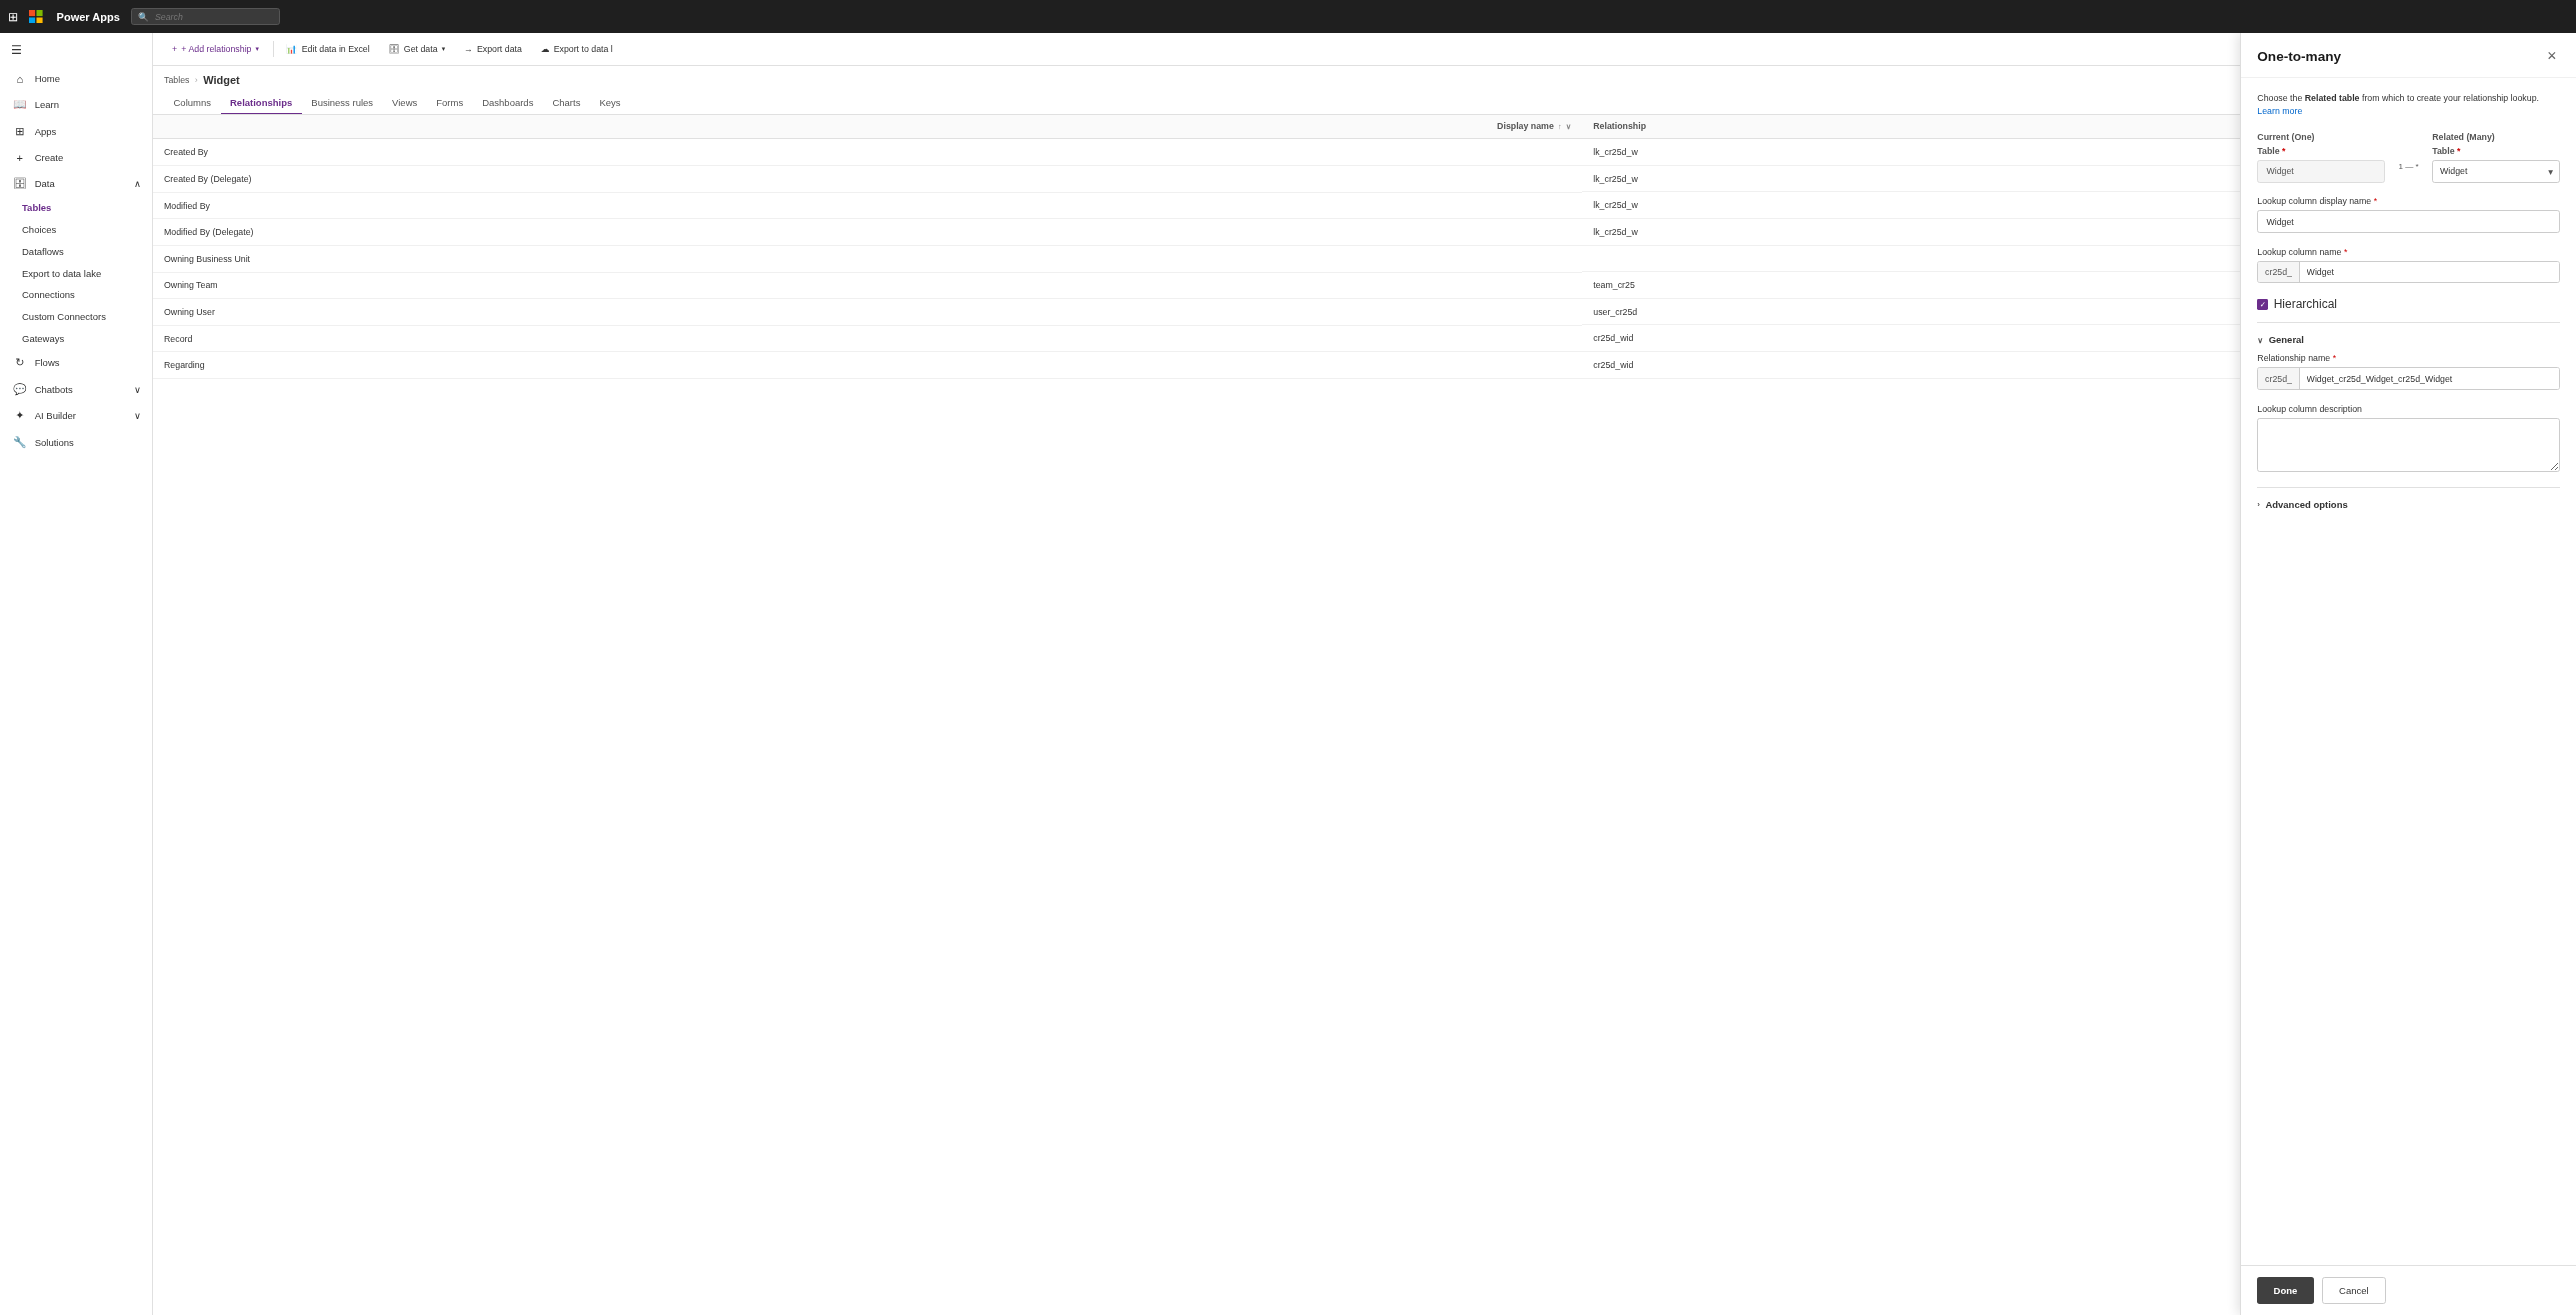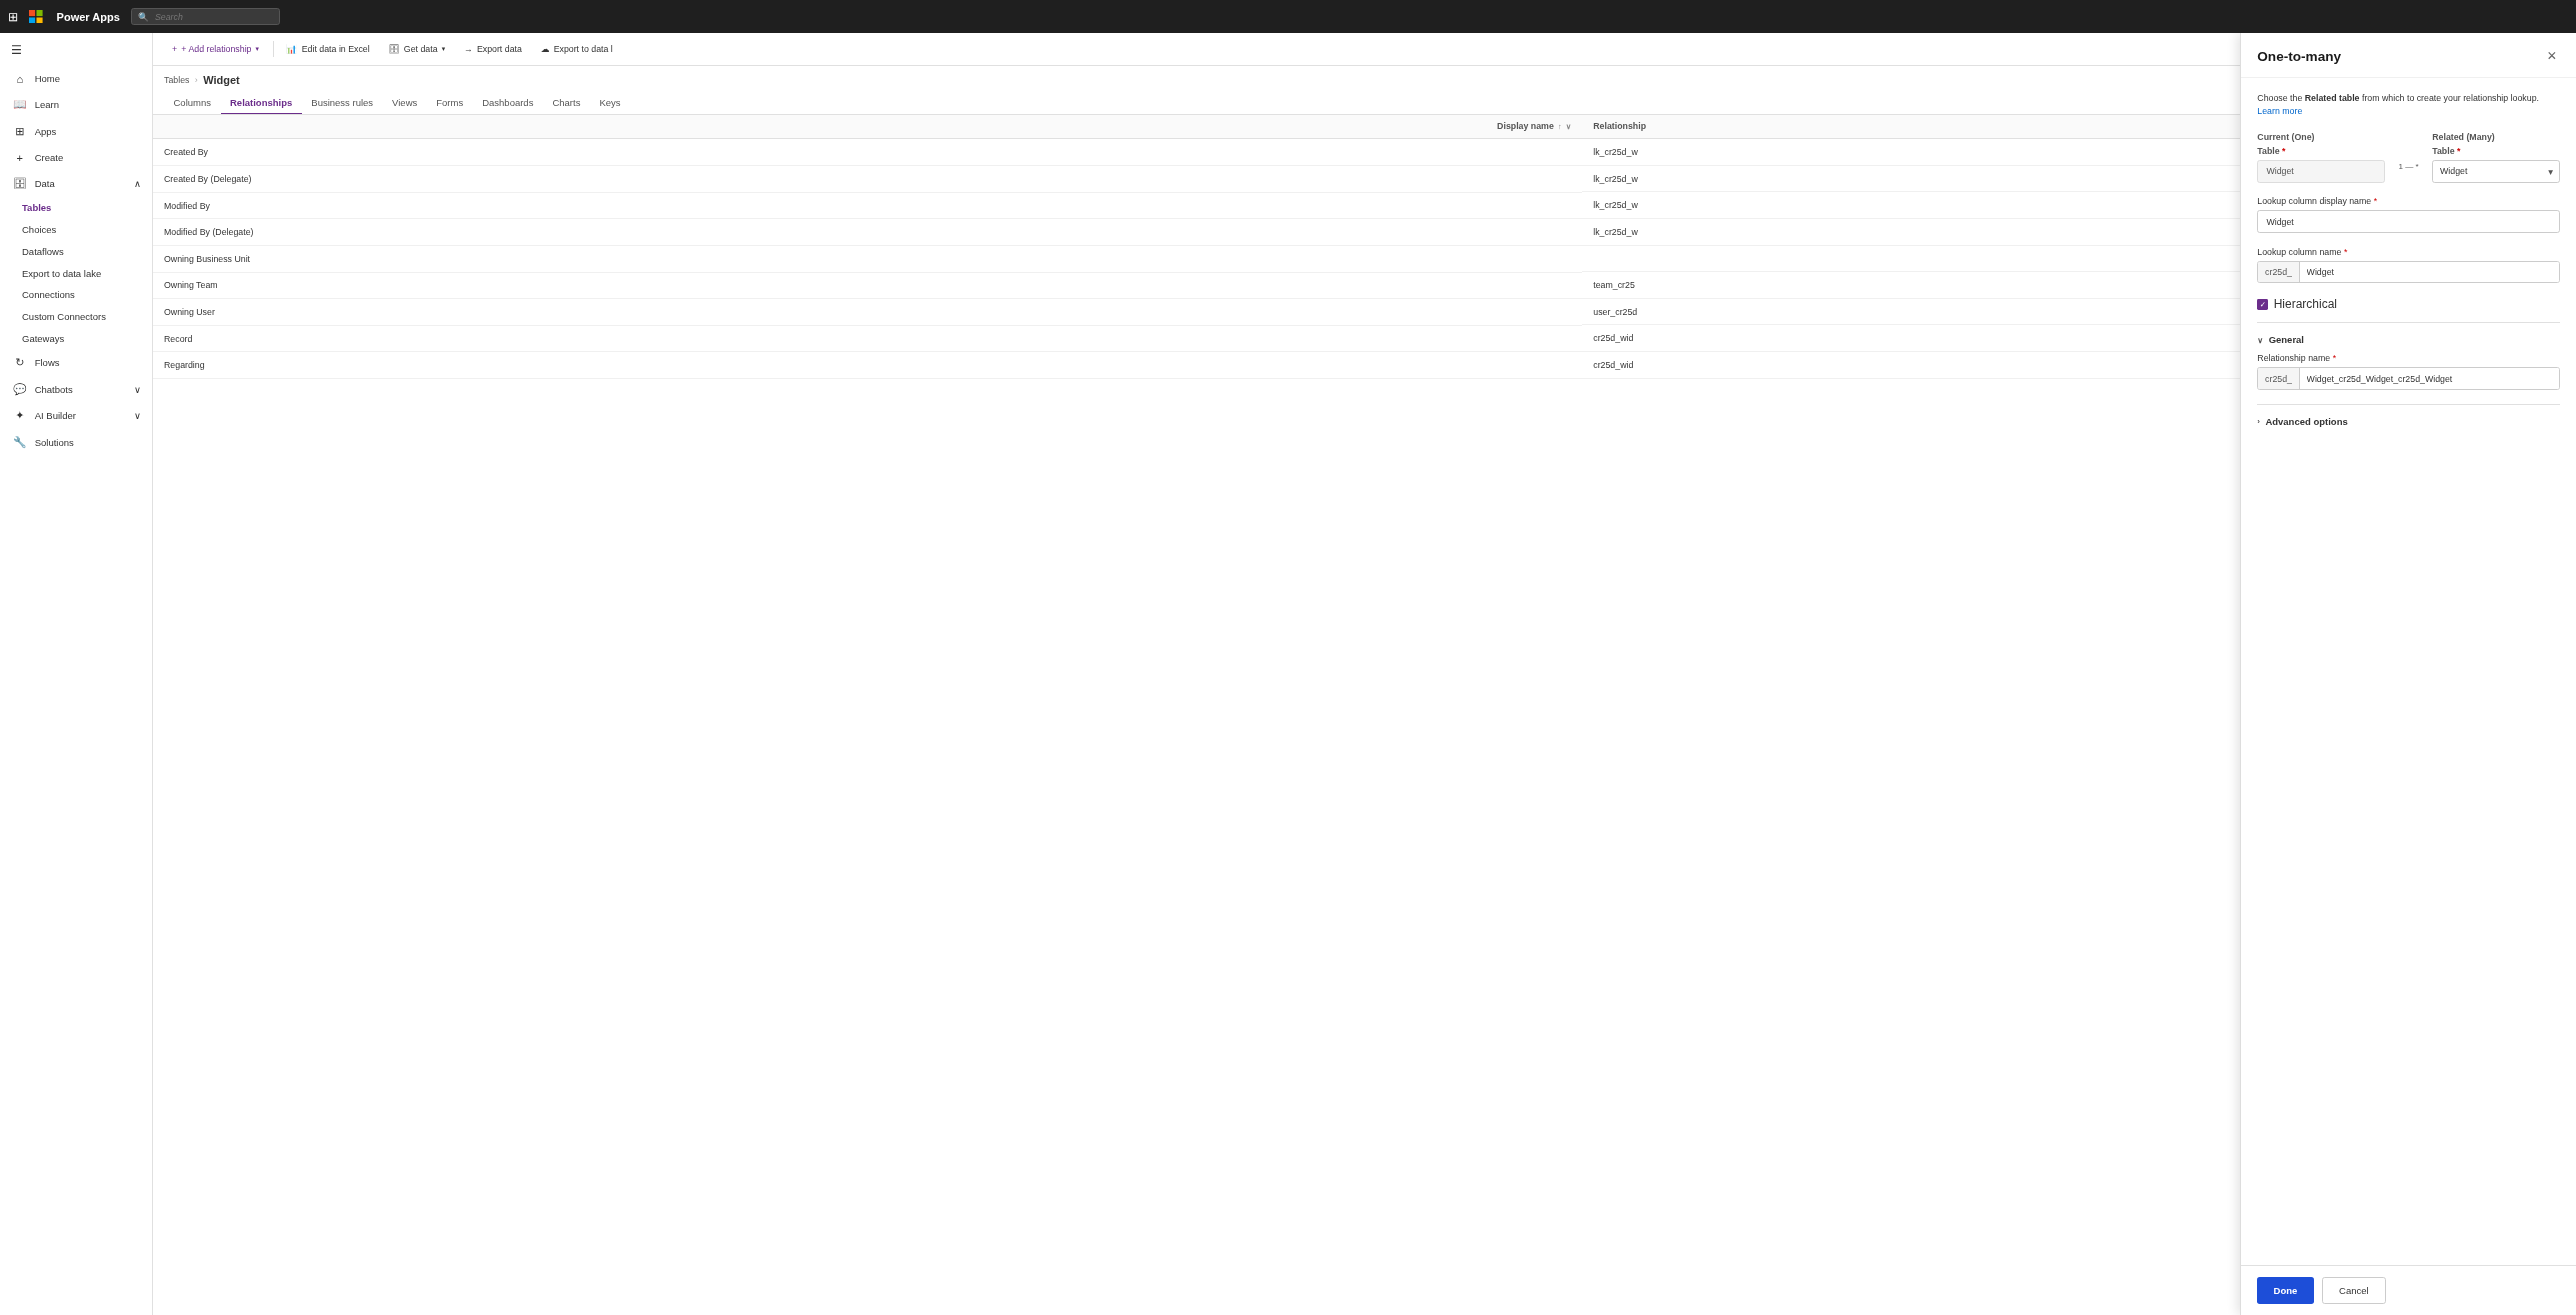--- a/index.html
+++ b/index.html
@@ -347,21 +347,21 @@
       font-weight: 600;
     }
 
     .panel-footer {
       padding: 11px 16.3px;
       border-top: 0.7px solid #e0e0e0;
       display: flex;
       gap: 8.1px;
     }
     .btn-done {
-      background: #1d4ed8;
+      background: #404040;
       color: #fff;
       border: none;
       border-radius: 2.7px;
       padding: 6.8px 16.3px;
       font-size: 9.5px;
       font-weight: 600;
       cursor: pointer;
     }
     .btn-cancel {
       background: #fff;
@@ -711,20 +711,24 @@
             <div class="field-label">
               <span>Relationship name</span>
               <span class="required"> *</span>
             </div>
             <div class="panel-input-prefix">
               <span class="panel-input-prefix-text">cr25d_</span>
               <input type="text" value="Widget_cr25d_Widget_cr25d_Widget" style="">
             </div>
           </div>
 
+          <div class="panel-section">
+            <div class="field-label">Lookup column description</div>
+            <textarea class="panel-textarea" style=""></textarea>
+          </div>
         </div>
 
         <div class="advanced-section">
           <div class="advanced-header">
             <span class="collapse-chevron">›</span>
             <span>Advanced options</span>
           </div>
         </div>
       </div>
 

